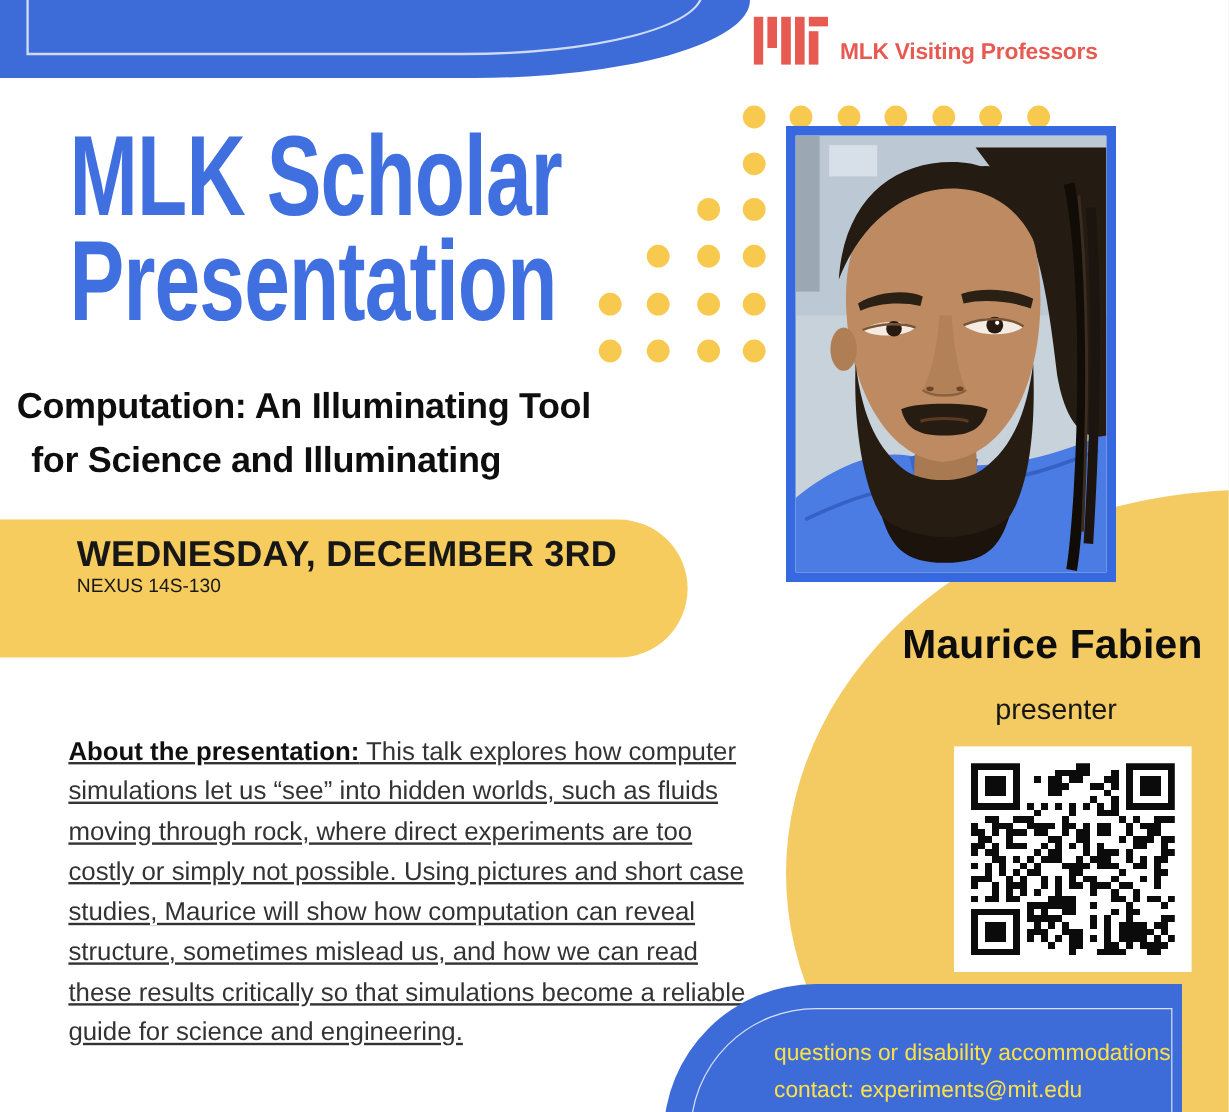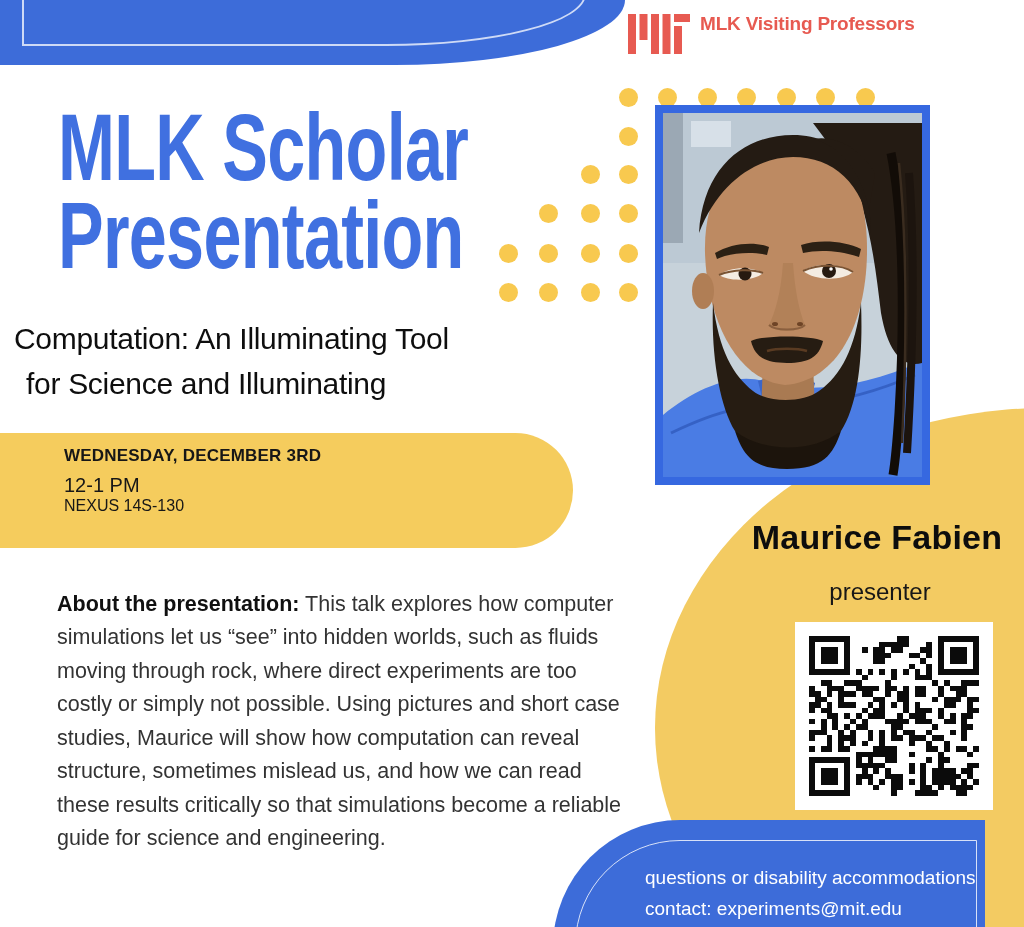--- a/index.html
+++ b/index.html
@@ -13,49 +13,49 @@
     position:absolute; left:0; top:0; width:625px; height:65px;
     background:#3d6cd9; border-radius:0 0 230px 0 / 0 0 65px 0;
     overflow:hidden;
   }
   .swoosh-tl .inset-line{
     position:absolute; left:22px; top:-32px; width:560px; height:74px;
     border:2px solid rgba(255,255,255,.75);
     border-radius:0 0 200px 0 / 0 0 52px 0;
   }
   
-  .logo{position:absolute; left:628px; top:12px; display:flex; align-items:flex-start;}
+  .logo{position:absolute; left:628px; top:12px; display:flex; align-items:flex-end;}
   .logo .mark{width:62px; height:42px; flex:0 0 auto;}
   .logo .words{margin-left:10px; color:#e75a51; font-weight:700; font-size:19px; line-height:21px; letter-spacing:-0.2px; padding-top:1px;}
   
   .title{
     position:absolute; left:58px; top:103px; margin:0;
     color:#4070e0; font-size:95px; font-weight:700; line-height:88px;
     letter-spacing:-1px; white-space:nowrap;
     transform:scaleX(0.72); transform-origin:left top;
   }
   
   .subtitle{
     position:absolute; left:14px; top:316px; margin:0;
-    color:#0e0e0e; font-size:30px; font-weight:400; line-height:45px; letter-spacing:-0.3px;
+    color:#0e0e0e; font-size:30px; font-weight:700; line-height:45px; letter-spacing:-0.3px;
   }
   .subtitle .l2{display:block; padding-left:12px;}
   
   .banner{
     position:absolute; left:0; top:433px; width:573px; height:115px;
     background:#f5cc5d; border-radius:0 58px 58px 0;
     box-sizing:border-box; padding:13px 0 0 64px; color:#171717;
   }
-  .banner .date{font-size:17px; font-weight:700; letter-spacing:0.2px;}
+  .banner .date{font-size:30px; font-weight:700; letter-spacing:0.2px;}
   .banner .time{font-size:20px; margin-top:8px;}
   .banner .loc{font-size:16px; margin-top:0;}
   
   .about{
-    position:absolute; left:57px; top:566px; width:568px;
-    color:#333333; font-size:21.5px; line-height:33.5px;
+    position:absolute; left:57px; top:588px; width:568px;
+    color:#333333; font-size:21.5px; line-height:33.5px;text-decoration:underline;
   }
   .about b{color:#101010;}
   
   .dot{position:absolute; width:19px; height:19px; border-radius:50%; background:#f8c94f;}
   
   .blob{
     position:absolute; left:655px; top:408px; width:780px; height:640px;
     background:#f3cb62; border-radius:50%;
   }
   
@@ -84,21 +84,21 @@
     position:absolute; left:553px; top:820px; width:432px; height:150px;
     background:#3d6cd9; border-top-left-radius:127px; z-index:3; overflow:hidden;
   }
   .contact-box .inset-line{
     position:absolute; left:22px; top:20px; right:8px; bottom:-20px;
     border:1.5px solid rgba(255,255,255,.8);
     border-top-left-radius:105px;
   }
   .contact-box .txt{
     position:absolute; left:92px; top:42px;
-    color:#ffffff; font-size:19px; line-height:31px;
+    color:#fde047; font-size:19px; line-height:31px;
   }
 </style>
 </head>
 <body>
 
 <div class="poster">
 
   <div class="swoosh-tl">
     <div class="inset-line"></div>
   </div>
@@ -148,21 +148,20 @@
     <span>Presentation</span>
   </h1>
 
   <h2 class="subtitle">
     <span>Computation: An Illuminating Tool</span>
     <span class="l2">for Science and Illuminating</span>
   </h2>
 
   <div class="banner">
     <div class="date">WEDNESDAY, DECEMBER 3RD</div>
-    <div class="time">12-1 PM</div>
     <div class="loc">NEXUS 14S-130</div>
   </div>
 
   <p class="about"><b>About the presentation:</b><span> This talk explores how computer simulations let us “see” into hidden worlds, such as fluids moving through rock, where direct experiments are too costly or simply not possible. Using pictures and short case studies, Maurice will show how computation can reveal structure, sometimes mislead us, and how we can read these results critically so that simulations become a reliable guide for science and engineering.</span></p>
 
   <div class="blob"></div>
 
   <div class="photo">
     <svg viewBox="0 0 259 364" preserveAspectRatio="none" aria-hidden="true">
       <rect width="259" height="364" fill="#c7d2da"></rect>

